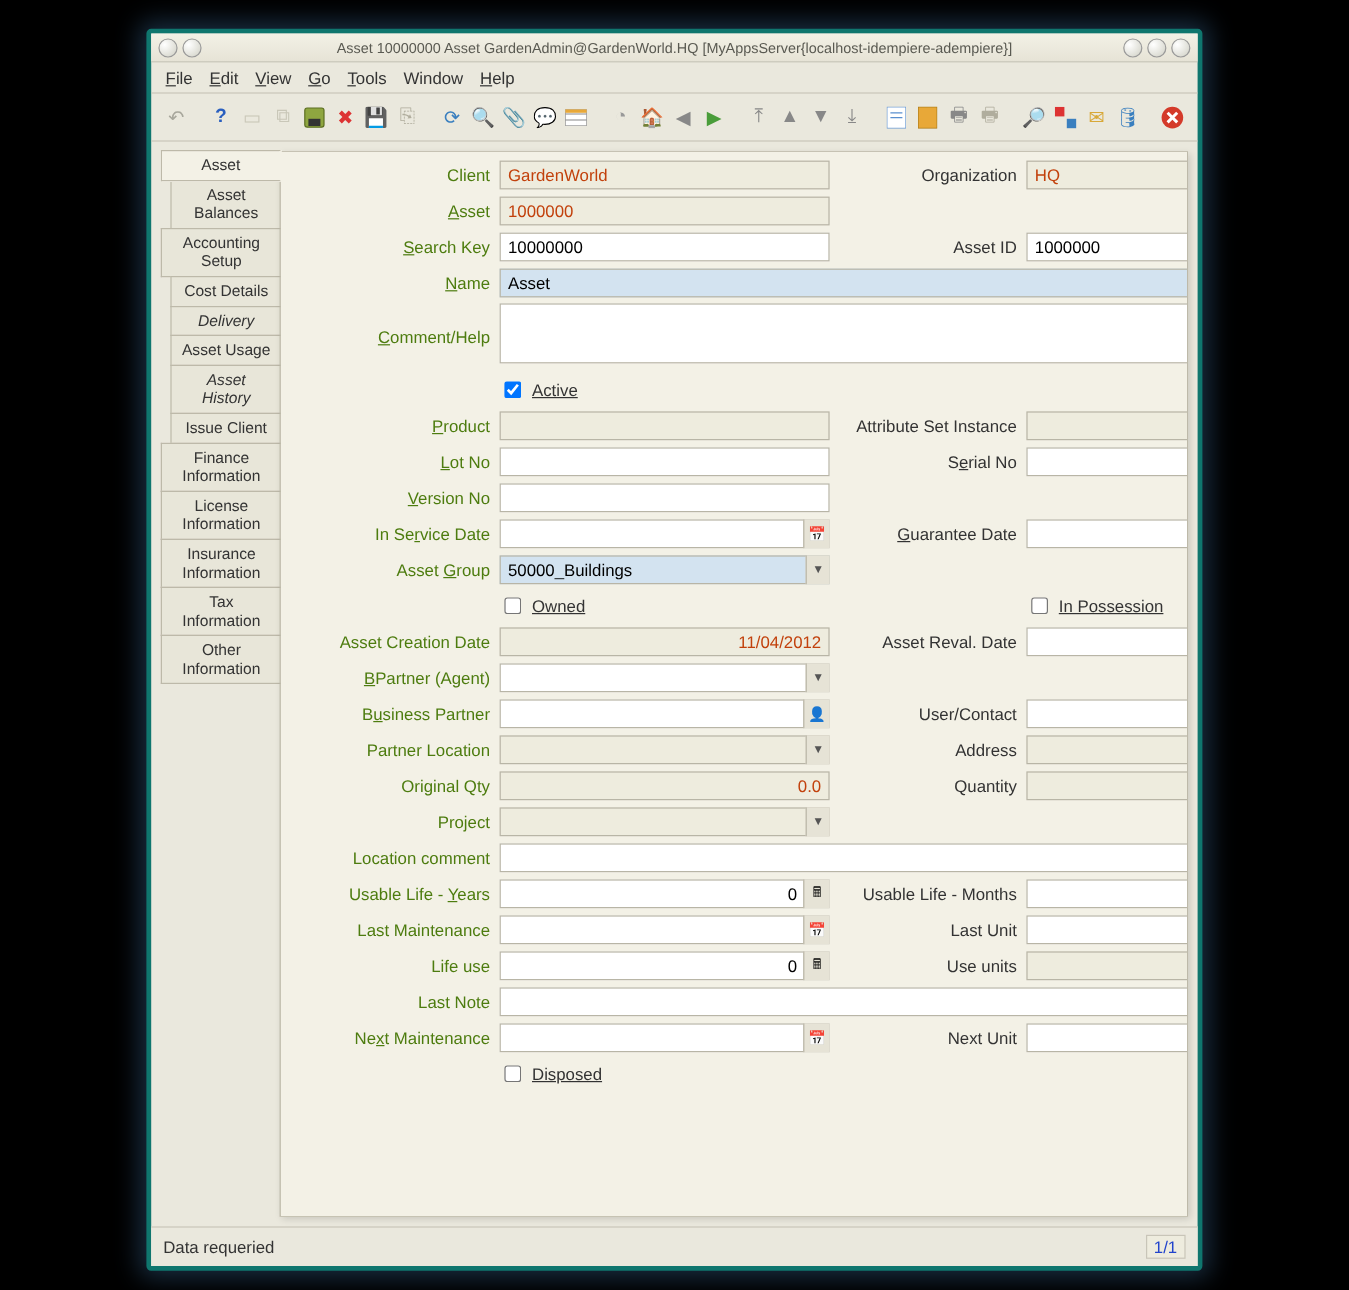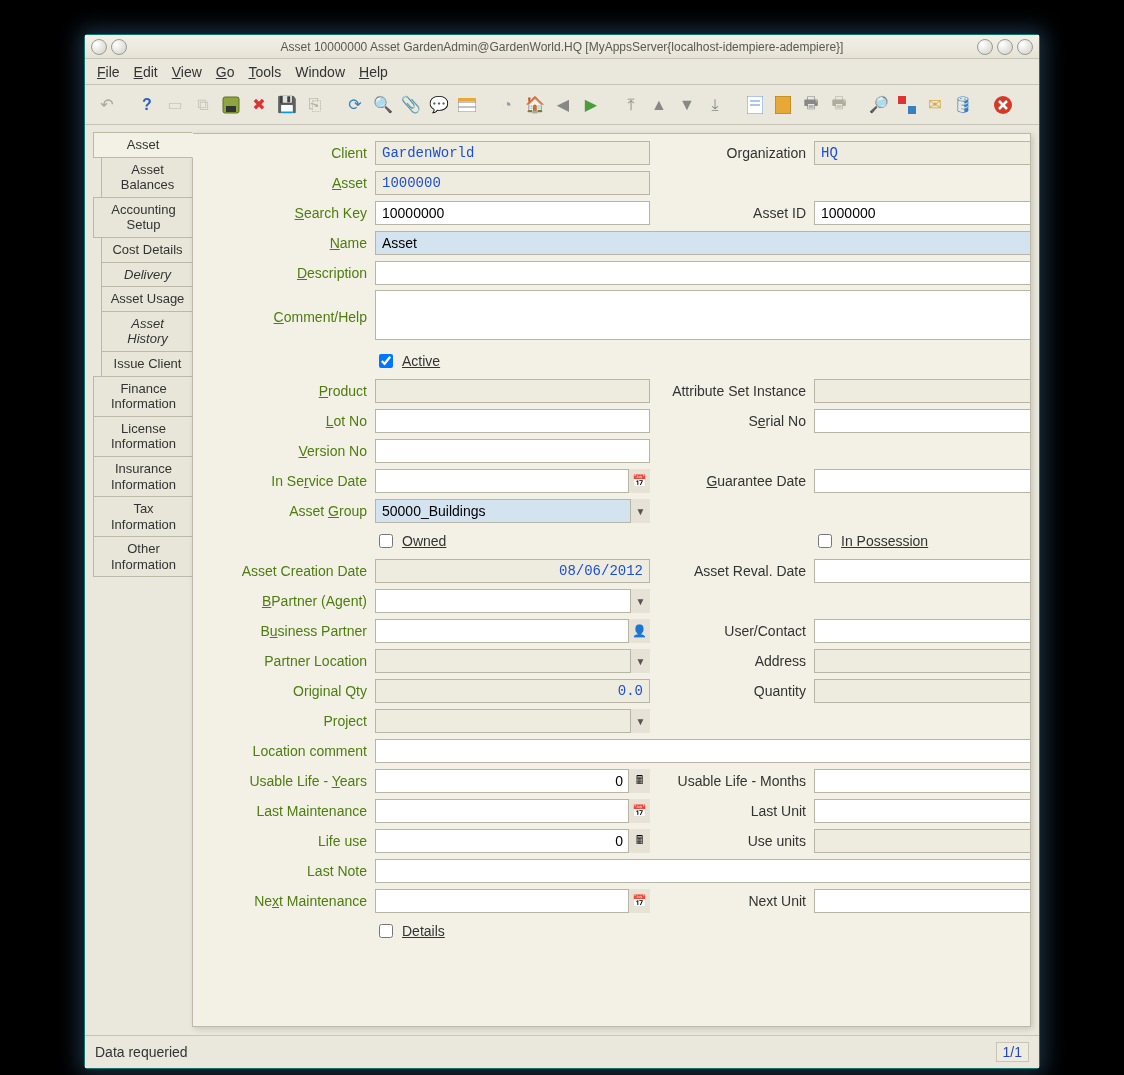--- a/index.html
+++ b/index.html
@@ -1,17 +1,17 @@
 <!DOCTYPE html>
 <html><head>
 <meta charset="utf-8">
 <style>
   * { box-sizing: border-box; font-family: "Segoe UI", "Liberation Sans", Arial, sans-serif; }
   body { margin: 0; background: #000; padding: 20px; }
-  .window { width: 956px; height: 1035px; margin: 14px auto; background: #eae8dd; border: 1px solid #0f766e; border-radius: 4px; box-shadow: 0 0 20px 6px rgba(100,180,255,0.25); display: flex; flex-direction: column; position: relative; }
+  .window { width: 880px; height: 1035px; margin: 4px auto; background: #eae8dd; border: 4px solid #0f766e; border-radius: 4px; box-shadow: 0 0 20px 6px rgba(100,180,255,0.25); display: flex; flex-direction: column; position: relative; }
   .titlebar { height: 24px; background: linear-gradient(#f3f1e6,#e6e3d6); border-bottom: 1px solid #c8c5b8; display: flex; align-items: center; position: relative; font-size: 12px; }
   .titlebar .left-btns { display: flex; gap: 4px; margin-left: 6px; }
   .tbtn { width: 16px; height: 16px; border-radius: 8px; border: 1px solid #999; background: radial-gradient(circle at 30% 30%, #fff, #d0d0c4); }
   .titlebar .title { position: absolute; left: 0; right: 0; text-align: center; color: #5a5a52; pointer-events: none; }
   .titlebar .right-btns { position: absolute; right: 6px; display: flex; gap: 4px; }
   .menubar { height: 26px; display: flex; align-items: center; gap: 14px; padding: 0 12px; font-size: 14px; color: #333; border-bottom: 1px solid #c8c5b8; }
   .menubar span u { text-decoration: underline; }
   .toolbar { height: 40px; display: flex; align-items: center; gap: 4px; padding: 0 10px; border-bottom: 1px solid #c8c5b8; }
   .tb-icon { width: 24px; height: 24px; display: flex; align-items: center; justify-content: center; font-size: 16px; border-radius: 3px; }
   .tb-sep { width: 8px; }
@@ -22,21 +22,21 @@
   .tab.active { background: #f3f1e6; border-right: 1px solid #f3f1e6; position: relative; z-index: 2; }
   .tab.italic { font-style: italic; }
   .form-panel { flex: 1; background: #f3f1e6; border: 1px solid #bdb9a9; margin-left: -1px; padding: 6px 12px 12px 12px; overflow: auto; box-shadow: 2px 2px 6px rgba(0,0,0,0.15); }
   .row { display: flex; align-items: center; margin-bottom: 4px; min-height: 26px; }
   .lbl { flex: 0 0 170px; text-align: right; padding-right: 8px; font-size: 14px; color: #4d7c0f; }
   .fld { flex: 0 0 275px; }
   .gap { flex: 0 0 12px; }
   .lbl2 { flex: 0 0 152px; text-align: right; padding-right: 8px; font-size: 14px; color: #333; }
   .fld2 { flex: 0 0 275px; }
   input[type=text], .ro, select, textarea { width: 100%; height: 24px; border: 1px solid #b8b5a6; background: #fff; padding: 2px 6px; font-size: 14px; }
-  .ro { background: #eeecde; color: #1d4ed8; display: flex; align-items: center; font-family: Liberation Mono, monospace; }
+  .ro { background: #eeecde; color: #c2410c; display: flex; align-items: center; }
   .ro.right { justify-content: flex-end; }
   .blue { background: #d3e3f0 !important; }
   textarea { height: 50px; resize: none; }
   .chk { display: flex; align-items: center; gap: 6px; font-size: 14px; color: #333; text-decoration: underline; }
   .chk input { width: 14px; height: 14px; }
   .sel-wrap { position: relative; }
   .sel-wrap .arrow { position: absolute; right: 0; top: 0; width: 20px; height: 24px; border-left: 1px solid #b8b5a6; background: #e6e3d6; display:flex; align-items:center; justify-content:center; font-size:10px; color:#555;}
   .btn-inside { position: absolute; right: 0; top: 0; width: 22px; height: 24px; border-left: 1px solid #b8b5a6; background: #e6e3d6; display:flex; align-items:center; justify-content:center; font-size:12px;}
   .wide .fld { flex: 0 0 714px; }
   .statusbar { height: 24px; border-top: 1px solid #c8c5b8; display: flex; align-items: center; padding: 16px 10px; font-size: 14px; color: #333; justify-content: space-between; background:#eae8dd;}
@@ -186,24 +186,20 @@
         <div class="gap"></div>
         <div class="lbl2">Asset ID</div>
         <div class="fld2 sel-wrap"><input type="text" value="1000000" style=""><div class="btn-inside" style="color:#3a9d3a;">◆</div></div>
       </div>
 
       <div class="row wide">
         <div class="lbl"><u>N</u>ame</div>
         <div class="fld"><input type="text" class="blue" value="Asset" style=""></div>
       </div>
 
-      <div class="row wide">
-        <div class="lbl"><u>D</u>escription</div>
-        <div class="fld"><input type="text" value="" style=""></div>
-      </div>
 
       <div class="row wide" style="align-items:center;">
         <div class="lbl"><u>C</u>omment/Help</div>
         <div class="fld"><textarea style=""></textarea></div>
       </div>
 
       <div class="row">
         <div class="lbl"></div>
         <div class="fld">
             <label class="chk">
@@ -266,21 +262,21 @@
             <label class="chk">
               <input type="checkbox" style="">
               <span>In Possession</span>
             </label>
           </div>
       </div>
 
       <div class="row">
         <div class="lbl">Asset Creation Date</div>
         <div class="fld">
-            <div class="ro right">08/06/2012</div>
+            <div class="ro right">11/04/2012</div>
           </div>
         <div class="gap"></div>
         <div class="lbl2">Asset Reval. Date</div>
         <div class="fld2 sel-wrap"><input type="text" value="" style=""><div class="btn-inside">📅</div></div>
       </div>
 
       <div class="row">
         <div class="lbl"><u>B</u>Partner (Agent)</div>
         <div class="fld sel-wrap"><input type="text" value="" style=""><div class="arrow">▼</div></div>
       </div>
@@ -368,21 +364,21 @@
         <div class="gap"></div>
         <div class="lbl2">Next Unit</div>
         <div class="fld2 sel-wrap"><input type="text" style="text-align: right; padding-right: 26px;" value="0"><div class="btn-inside">🖩</div></div>
       </div>
 
       <div class="row">
         <div class="lbl"></div>
         <div class="fld">
             <label class="chk">
               <input type="checkbox" style="">
-              <span>Details</span>
+              <span>Disposed</span>
             </label>
           </div>
       </div>
 
     </div>
   </div>
 
   <div class="statusbar">
     <span>Data requeried</span>
     <span class="pager">1/1</span>

